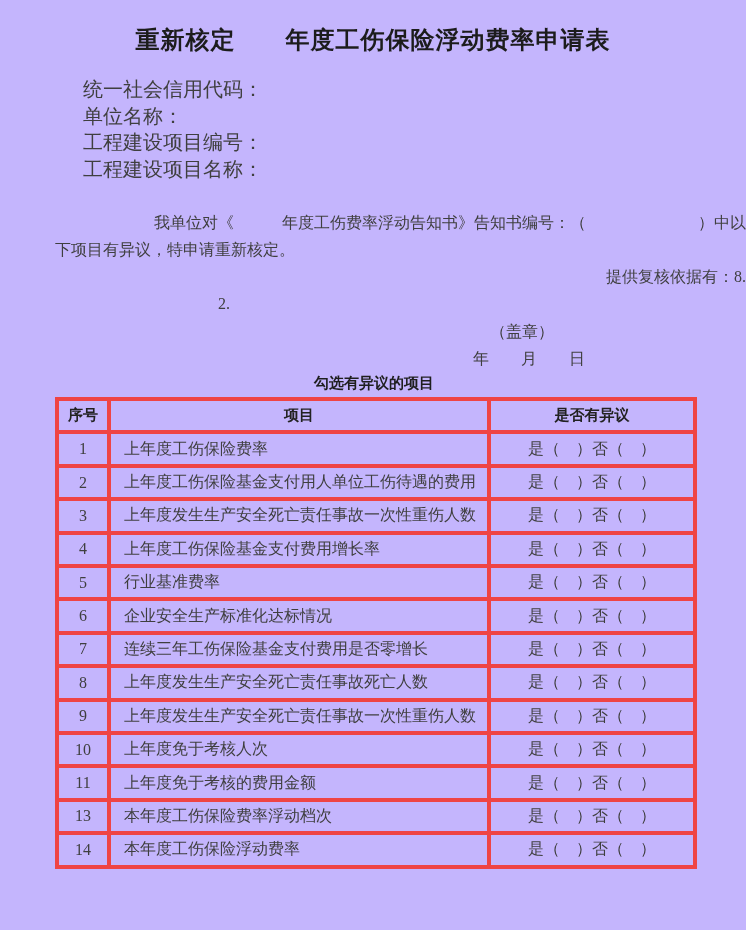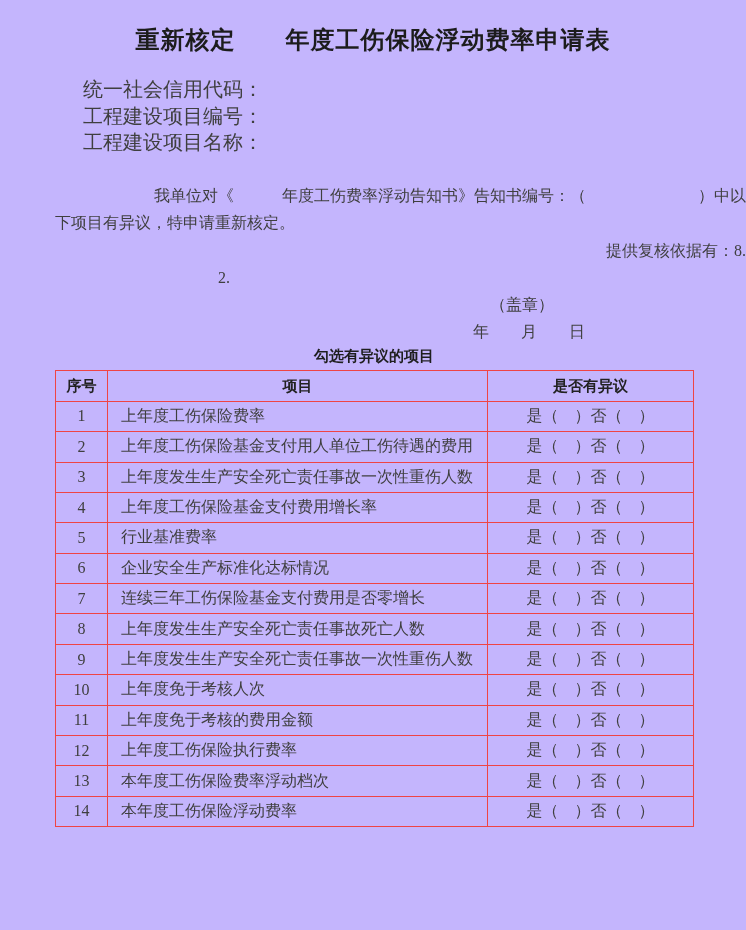--- a/index.html
+++ b/index.html
@@ -50,21 +50,21 @@
     line-height: 22px;
     color: #1f1f1f;
   }
   table.objection-table {
     margin: 3px 0 0 55px;
     width: 638px;
     border-collapse: collapse;
     table-layout: fixed;
   }
   .objection-table th, .objection-table td {
-    border: 1px solid #ef4444;
+    border: 4px solid #ef4444;
     height: 29.4px;
     padding: 0;
     font-size: 16px;
     vertical-align: middle;
     overflow: hidden;
   }
   .objection-table th {
     font-family: "Liberation Sans", sans-serif;
     font-weight: bold;
     font-size: 15px;
@@ -82,20 +82,21 @@
 <body>
 
 <div class="page">
 
   <div class="doc-title">
     <span>重新核定</span><span class="title-gap"></span><span>年度工伤保险浮动费率申请表</span>
   </div>
 
   <div class="fields">
     <div>统一社会信用代码：</div>
+    <div>单位名称：</div>
     <div>工程建设项目编号：</div>
     <div>工程建设项目名称：</div>
   </div>
 
   <div class="body-block">
     <div class="indent">我单位对《　　　年度工伤费率浮动告知书》告知书编号：（　　　　　　　）中以</div>
     <div>下项目有异议，特申请重新核定。</div>
     <div class="indent">提供复核依据有：8.</div>
     <div class="item2-line">2.</div>
     <div class="seal-line">（盖章）</div>
@@ -167,25 +168,20 @@
           <td class="c-no">10</td>
           <td class="c-item">上年度免于考核人次</td>
           <td class="c-choice">是（　）否（　）</td>
         </tr>
         <tr>
           <td class="c-no">11</td>
           <td class="c-item">上年度免于考核的费用金额</td>
           <td class="c-choice">是（　）否（　）</td>
         </tr>
         <tr>
-          <td class="c-no">12</td>
-          <td class="c-item">上年度工伤保险执行费率</td>
-          <td class="c-choice">是（　）否（　）</td>
-        </tr>
-        <tr>
           <td class="c-no">13</td>
           <td class="c-item">本年度工伤保险费率浮动档次</td>
           <td class="c-choice">是（　）否（　）</td>
         </tr>
         <tr>
           <td class="c-no">14</td>
           <td class="c-item">本年度工伤保险浮动费率</td>
           <td class="c-choice">是（　）否（　）</td>
         </tr>
       </tbody>

